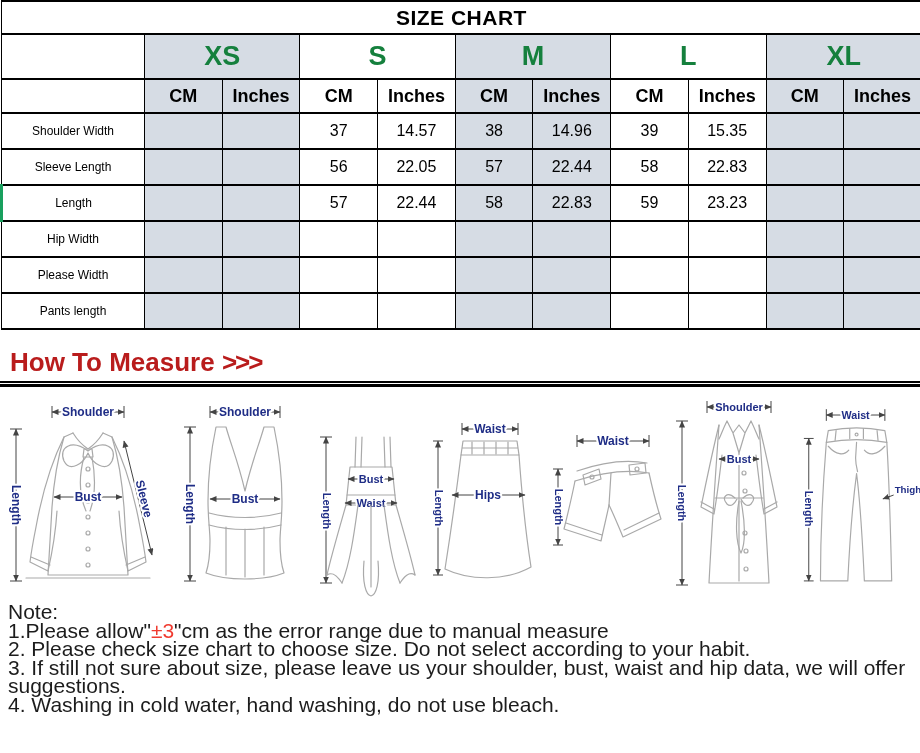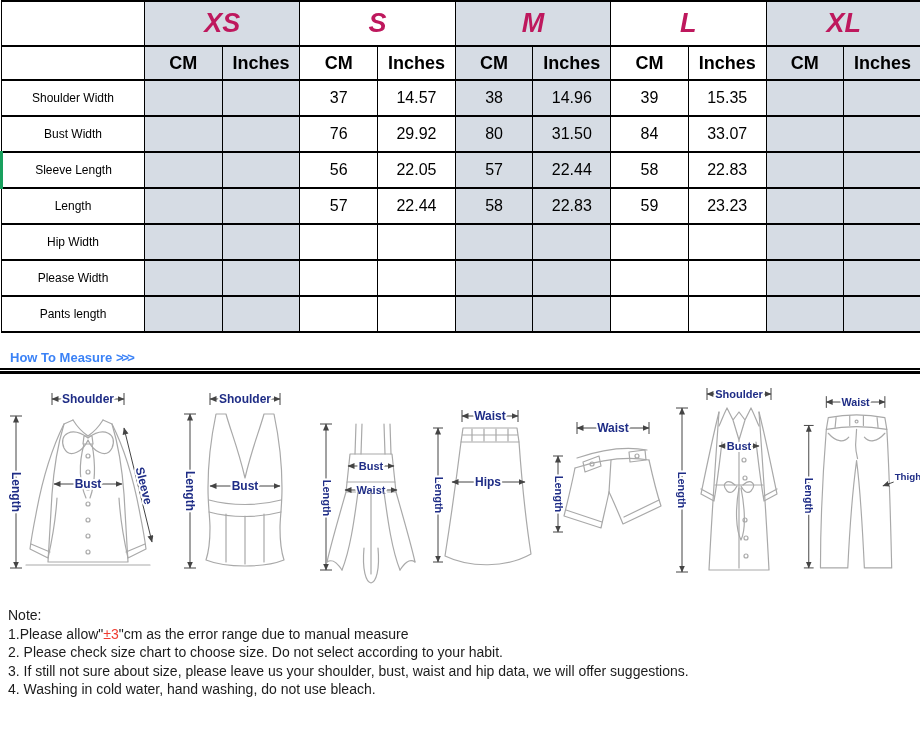--- a/index.html
+++ b/index.html
@@ -10,64 +10,67 @@
   
   table.size-chart{border-collapse:collapse;table-layout:fixed;width:920px;}
   .size-chart td,.size-chart th{
     border:1px solid #000;border-top-width:2px;border-bottom-width:2px;
     text-align:center;vertical-align:middle;padding:0;overflow:hidden;
   }
   .title-cell{
     border:none;border-left:1px solid #000;border-right:1px solid #000;
     height:31px;font-size:21px;font-weight:bold;letter-spacing:.5px;
   }
-  .size-cell{height:43px;font-size:27px;font-weight:bold;color:#be185d;font-style:italic;}
+  .size-cell{height:43px;font-size:27px;font-weight:bold;color:#15803d;}
   .unit-cell{height:32px;font-size:18px;font-weight:bold;}
   .size-chart tbody td{height:34px;font-size:16px;}
   .size-chart tbody td.rowlabel{font-size:12px;}
   .grey{background:#d6dce4;}
   .size-chart tbody tr:nth-child(3) td.rowlabel{border-left:3px solid #18a05e;margin-top:41px;}
   
   .measure-head{
-    margin:17px 0 0 10px;font-size:13px;font-weight:bold;color:#3b82f6;
+    margin:17px 0 0 10px;font-size:26px;font-weight:bold;color:#b91c1c;
   }
   .measure-head .arrows{letter-spacing:-2px;}
   .rule{margin-top:3px;height:6px;width:920px;
     background:linear-gradient(#000 0 2px,#fff 2px 3px,#000 3px 6px);}
   .figures{display:flex;align-items:flex-start;margin-top:4px;height:204px;justify-content:space-between;}
   .fig{flex:0 0 auto;}
   .g{stroke:#a9a9a9;fill:none;stroke-width:1.2;stroke-linejoin:round;stroke-linecap:round;}
   .mline{stroke:#444;stroke-width:1;fill:none;}
   .lbl{
     font-family:"Liberation Sans",sans-serif;font-weight:bold;fill:#1f2d86;font-size:12px;
     paint-order:stroke;stroke:#fff;stroke-width:4px;stroke-linejoin:round;
   }
   .lbl.sm{font-size:11px;}
   .lbl.xs{font-size:10px;}
   
-  .notes{margin:24px 0 0 8px;font-size:14px;line-height:18.6px;color:#1c1c1c;}
+  .notes{margin:8px 0 0 8px;font-size:21px;line-height:18.6px;color:#1c1c1c;}
   .red{color:#f03b30;}
 </style>
 </head>
 <body>
 
 <svg width="0" height="0" style="position:absolute">
   <defs>
     <marker id="ah" markerWidth="8" markerHeight="8" refX="6.5" refY="3" orient="auto-start-reverse" markerUnits="userSpaceOnUse">
       <path d="M0,0 L7,3 L0,6 Z" fill="#444"></path>
     </marker>
   </defs>
 </svg>
 
 <table class="size-chart">
   <colgroup>
     <col style="width:143px">
     <col span="10" style="width:77.7px">
   </colgroup>
   <thead>
+    <tr>
+      <td colspan="11" class="title-cell">SIZE CHART</td>
+    </tr>
     <tr>
       <th class="corner"></th>
       <th colspan="2" class="size-cell grey">XS</th>
       <th colspan="2" class="size-cell">S</th>
       <th colspan="2" class="size-cell grey">M</th>
       <th colspan="2" class="size-cell">L</th>
       <th colspan="2" class="size-cell grey">XL</th>
     </tr>
     <tr>
       <th class="corner"></th>
@@ -87,33 +90,20 @@
       <tr>
         <td class="rowlabel">Shoulder Width</td>
         <td class="grey"></td>
         <td class="grey"></td>
         <td>37</td>
         <td>14.57</td>
         <td class="grey">38</td>
         <td class="grey">14.96</td>
         <td>39</td>
         <td>15.35</td>
-        <td class="grey"></td>
-        <td class="grey"></td>
-      </tr>
-      <tr>
-        <td class="rowlabel">Bust Width</td>
-        <td class="grey"></td>
-        <td class="grey"></td>
-        <td>76</td>
-        <td>29.92</td>
-        <td class="grey">80</td>
-        <td class="grey">31.50</td>
-        <td>84</td>
-        <td>33.07</td>
         <td class="grey"></td>
         <td class="grey"></td>
       </tr>
       <tr>
         <td class="rowlabel">Sleeve Length</td>
         <td class="grey"></td>
         <td class="grey"></td>
         <td>56</td>
         <td>22.05</td>
         <td class="grey">57</td>

